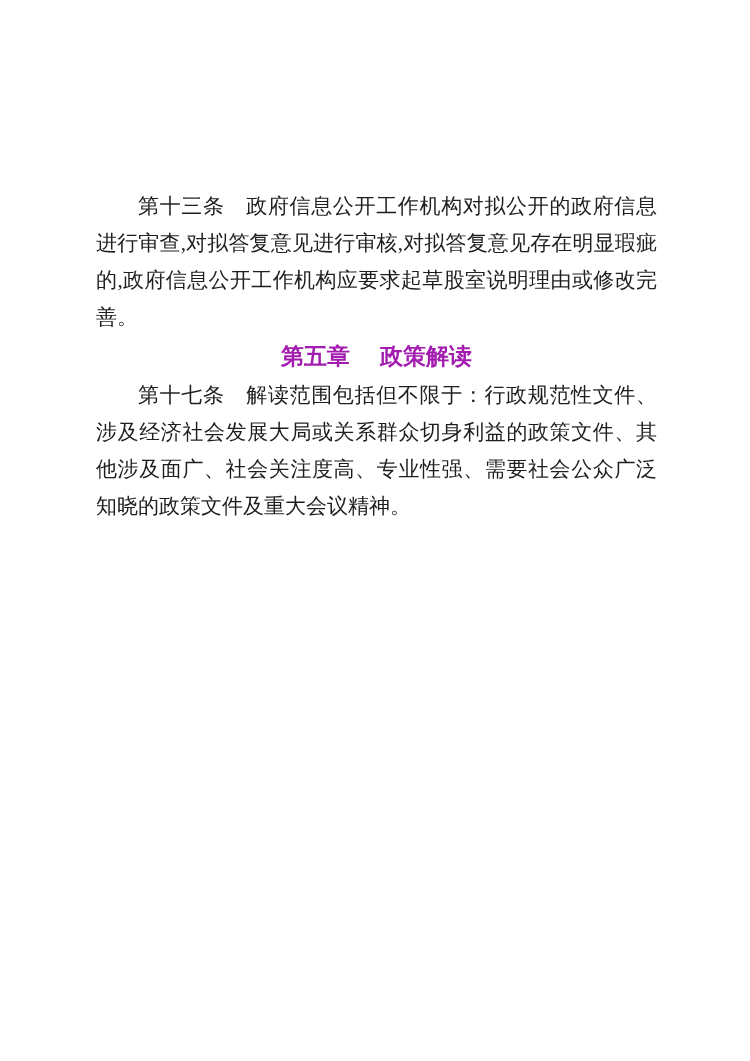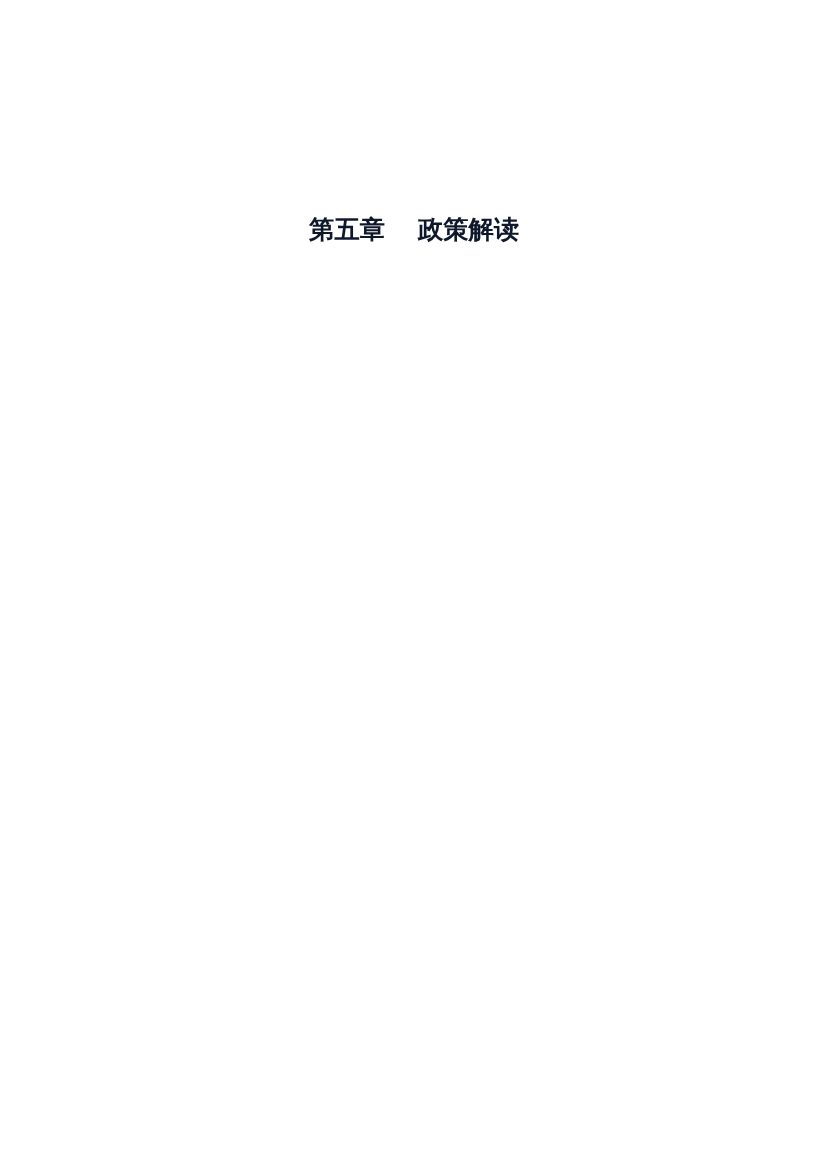--- a/index.html
+++ b/index.html
@@ -33,36 +33,38 @@
     word-break: break-all;
   }
   h2.chapter {
     margin: 2px 0;
     padding: 0;
     font-size: 23px;
     line-height: 37px;
     font-weight: bold;
     text-align: center;
     text-indent: 0;
-    color: #0f172a;
+    color: #a21caf;
     font-family: "Liberation Sans", "DejaVu Sans", sans-serif;
   }
   h2.chapter .chapter-number {
     margin-right: 30px;
   }
 </style>
 </head>
 <body>
 
 <div class="page">
   <div class="content">
 
+    <p class="article">第十三条　政府信息公开工作机构对拟公开的政府信息进行审查,对拟答复意见进行审核,对拟答复意见存在明显瑕疵的,政府信息公开工作机构应要求起草股室说明理由或修改完善。</p>
 
 
 
     <h2 class="chapter">
       <span class="chapter-number">第五章</span><span class="chapter-title">政策解读</span>
     </h2>
 
 
+    <p class="article">第十七条　解读范围包括但不限于：行政规范性文件、涉及经济社会发展大局或关系群众切身利益的政策文件、其他涉及面广、社会关注度高、专业性强、需要社会公众广泛知晓的政策文件及重大会议精神。</p>
 
   </div>
 </div>
 
 </body></html>

